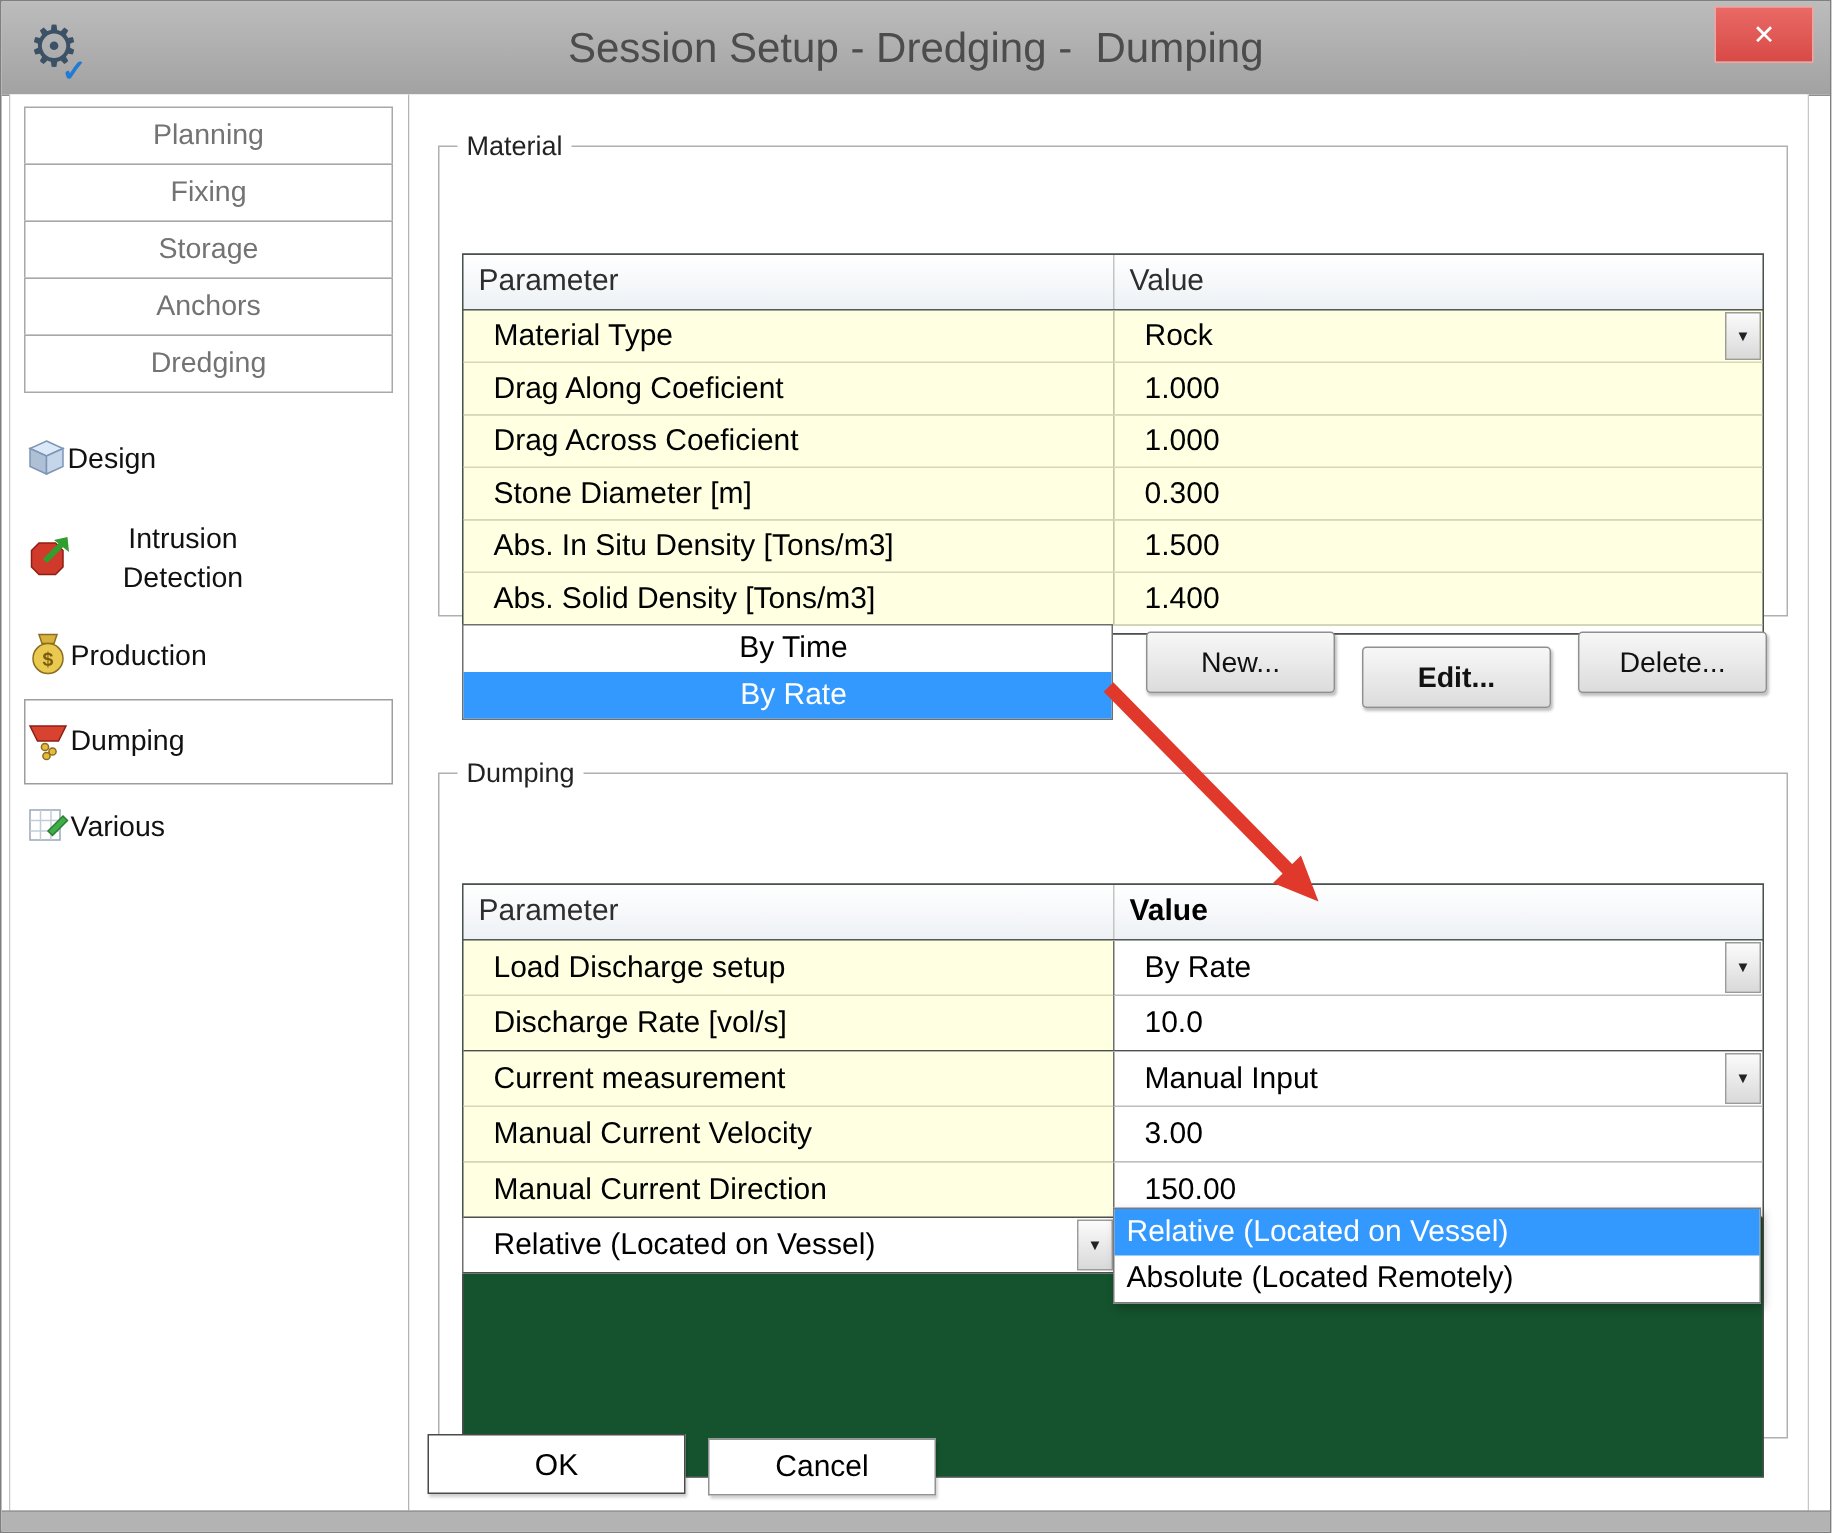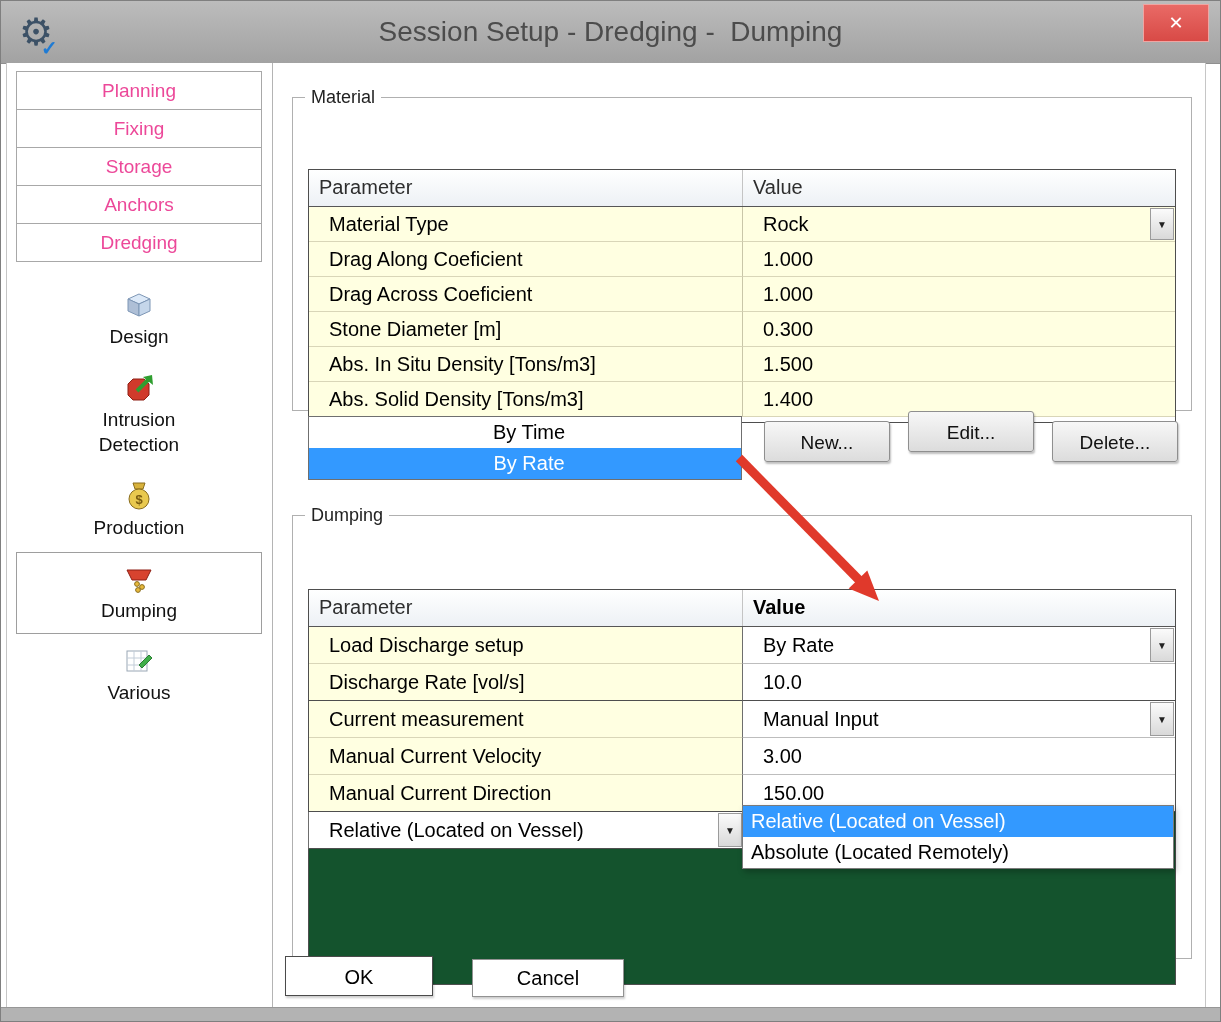--- a/index.html
+++ b/index.html
@@ -20,24 +20,24 @@
 
   
   .client{position:absolute;top:62px;left:5px;right:14px;bottom:13px;background:#fff;
           border:1px solid #c6c6c6;border-top:none;box-sizing:border-box;}
   .bottom-edge{position:absolute;left:0;right:0;bottom:0;height:13px;background:#b3b3b3;border-top:1px solid #979797;}
 
   
   .sidebar{position:absolute;left:0;top:0;bottom:0;width:266px;border-right:1px solid #b4b4b4;
            padding:8px 10px 0 9px;box-sizing:border-box;background:#fff;}
   .side-tab{height:39px;line-height:38px;text-align:center;border:1px solid #a8a8a8;margin-top:-1px;
-            font-size:19px;background:#fff;color:#ec4899;cursor:pointer;box-sizing:border-box;}
+            font-size:19px;background:#fff;color:#737373;cursor:pointer;box-sizing:border-box;}
   .side-tab.first{margin-top:0;}
   .subitems{margin-top:16px;display:flex;flex-direction:column;}
-  .subitem{display:flex;flex-direction:column;align-items:center;padding:11px 0 10px;font-size:19px;
+  .subitem{display:flex;flex-direction:row;align-items:center;padding:11px 0 10px;font-size:19px;
            color:#111;text-align:center;cursor:pointer;line-height:1.35;border:1px solid transparent;}
   .subitem .icn{margin-bottom:4px;height:30px;display:flex;align-items:center;justify-content:center;}
   .subitem.selected{border:1px solid #9e9e9e;}
   .subitem .lbl{max-width:150px;}
 
   
   .main{position:absolute;left:266px;top:0;right:0;bottom:0;background:#fff;}
 
   .fieldset{position:absolute;border:1px solid #b0b0b0;background:#fff;box-sizing:border-box;}
   .fs-material{left:19px;top:34px;width:900px;height:314px;}
@@ -69,31 +69,31 @@
 
   
   .listbox{position:absolute;left:35px;top:353px;width:434px;border:1px solid #6f6f6f;background:#fff;box-sizing:border-box;text-align:center;}
   .lb-item{height:31px;line-height:31px;padding-left:8px;font-size:20px;color:#000;cursor:pointer;}
   .lb-item.selected{background:#3399ff;color:#fff;}
 
   .pushbtn{position:absolute;width:126px;height:41px;background:linear-gradient(#f7f7f7,#dcdcdc);
            border:1px solid #8f8f8f;border-radius:3px;font-size:19px;color:#111;text-align:center;
            line-height:39px;box-shadow:1px 2px 2px rgba(0,0,0,0.25);cursor:pointer;box-sizing:border-box;}
   .btn-new{left:491px;top:358px;}
-  .btn-edit{left:635px;top:348px;}
+  .btn-edit{left:635px;top:368px;font-weight:bold;}
   .btn-del{left:779px;top:358px;}
 
   
   .dropdown-list{position:absolute;left:469px;top:742px;width:432px;border:1px solid #7a7a7a;background:#fff;
                  z-index:30;box-shadow:2px 3px 6px rgba(0,0,0,0.25);box-sizing:border-box;}
   .dd-item{height:31px;line-height:31px;padding-left:8px;font-size:20px;color:#000;cursor:pointer;}
   .dd-item.selected{background:#3399ff;color:#fff;}
 
   
-  .btn-ok{position:absolute;left:12px;top:893px;width:148px;height:40px;background:#fff;
+  .btn-ok{position:absolute;left:12px;top:893px;width:172px;height:40px;background:#fff;
           border:1px solid #4a4a4a;box-shadow:1px 2px 2px rgba(0,0,0,0.2);font-size:20px;color:#000;
           text-align:center;line-height:38px;cursor:pointer;box-sizing:border-box;}
   .btn-cancel{position:absolute;left:199px;top:896px;width:152px;height:38px;background:#fff;
           border:1px solid #929292;box-shadow:1px 2px 2px rgba(0,0,0,0.2);font-size:20px;color:#000;
           text-align:center;line-height:34px;cursor:pointer;box-sizing:border-box;}
 
   
   .arrow-svg{position:absolute;left:440px;top:375px;width:220px;height:240px;z-index:40;pointer-events:none;}
 </style>
 </head>

